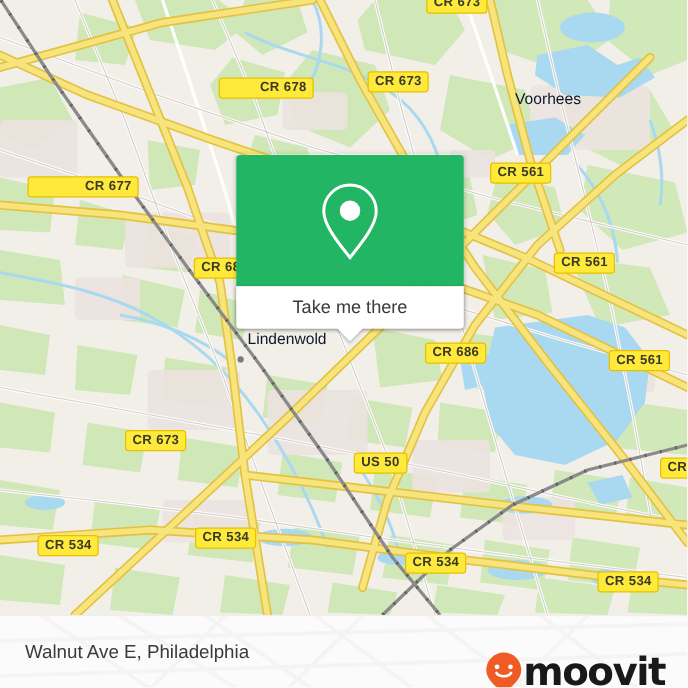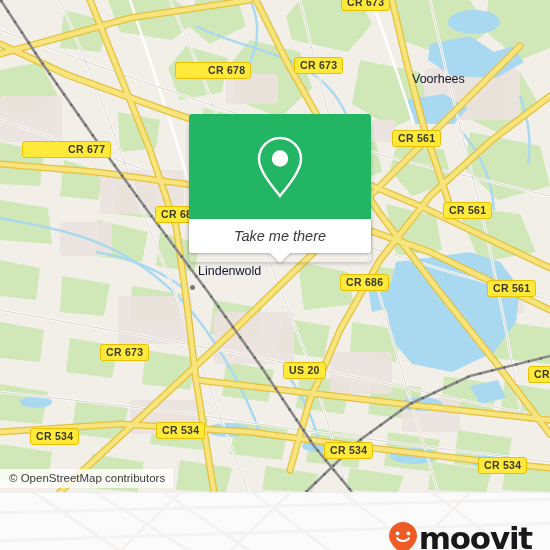--- a/index.html
+++ b/index.html
@@ -13,21 +13,21 @@
   
   .shield{position:absolute;background:#ffe93a;border:1.6px solid #e8c000;border-radius:3px;
           color:#3a3a28;font-size:10.5px;font-weight:bold;letter-spacing:.3px;
           padding:1.5px 5px 2px 5px;white-space:nowrap;line-height:11px;
           font-family:"Liberation Sans",sans-serif;box-sizing:border-box;}
   .place-label{position:absolute;color:#0f172a;font-size:12.5px;white-space:nowrap;
           font-family:"Liberation Sans",sans-serif;}
   .place-dot{position:absolute;width:5px;height:5px;border-radius:50%;background:#7a7a7a;}
 
   
-  #card{position:absolute;left:189px;top:114px;width:196px;height:139px;font-style:italic;}
+  #card{position:absolute;left:189px;top:124px;width:196px;height:139px;}
   #card-top{width:182px;height:105px;background:#22b563;border-radius:3px 3px 0 0;
             display:flex;align-items:center;justify-content:center;}
   #card-bottom{position:relative;width:182px;height:34px;background:#fff;border-radius:0 0 3px 3px;
             display:flex;align-items:center;justify-content:center;
             box-shadow:0 1px 3px rgba(0,0,0,.28);}
   #card-bottom::after{content:"";position:absolute;left:50%;bottom:-10px;margin-left:-11px;
             width:0;height:0;border-left:11px solid transparent;border-right:11px solid transparent;
             border-top:11px solid #fff;
             filter:drop-shadow(0 2px 1px rgba(0,0,0,.18));}
   #card-label{font-size:14.5px;color:#3a3a3a;font-family:"Liberation Sans",sans-serif;
@@ -228,21 +228,21 @@
         <div class="shield" style="left: 175px; top: 62px; padding-left: 32px;">CR 678</div>
         <div class="shield" style="left: 294px; top: 57px;">CR 673</div>
         <div class="shield" style="left: 22px; top: 141px; padding-left: 45px;">CR 677</div>
         <div class="shield" style="left: 392px; top: 130px;">CR 561</div>
         <div class="shield" style="left: 443px; top: 202px;">CR 561</div>
         <div class="shield" style="left: 155px; top: 206px;">CR 686</div>
         <div class="shield" style="left: 340px; top: 274px;">CR 686</div>
         <div class="shield" style="left: 487px; top: 280px;">CR 561</div>
         <div class="shield" style="left: 528px; top: 366px;">CR 5</div>
         <div class="shield" style="left: 100px; top: 344px;">CR 673</div>
-        <div class="shield" style="left: 283px; top: 362px;">US 20</div>
+        <div class="shield" style="left: 283px; top: 362px;">US 50</div>
         <div class="shield" style="left: 30px; top: 428px;">CR 534</div>
         <div class="shield" style="left: 156px; top: 422px;">CR 534</div>
         <div class="shield" style="left: 324px; top: 442px;">CR 534</div>
         <div class="shield" style="left: 478px; top: 457px;">CR 534</div>
       </div>
 
     <div id="places">
         <div class="place-label" style="left: 412px; top: 72px;">Voorhees</div>
         <div class="place-dot" style="left: 190px; top: 285px;"></div>
         <div class="place-label" style="left: 198px; top: 264px;">Lindenwold</div>
@@ -254,40 +254,40 @@
         <svg width="54" height="64" viewBox="0 0 54 64">
           <path d="M27 3 C15.4 3 6 12.4 6 24 C6 36 20 52 27 61 C34 52 48 36 48 24 C48 12.4 38.6 3 27 3 Z" fill="none" stroke="#ffffff" stroke-width="2.4"></path>
           <circle cx="27" cy="23.5" r="8.2" fill="#ffffff"></circle>
         </svg>
       </div>
       <div id="card-bottom">
         <span id="card-label">Take me there</span>
       </div>
     </div>
 
-    <div id="attrib">© OpenStreetMap contributors</div>
   </div>
 
   <div id="footer">
     <svg id="footer-watermark" viewBox="0 0 550 58">
       <rect x="0" y="0" width="550" height="58" fill="#fbfbfb"></rect>
       <g stroke="#f0eeec" fill="none" stroke-width="3">
         <path d="M20,-10 L120,58"></path>
           <path d="M80,-10 L190,58"></path>
           <path d="M150,-10 L250,58"></path>
         <path d="M240,-10 L330,58"></path>
           <path d="M330,-10 L420,58"></path>
           <path d="M420,-10 L510,58"></path>
         <path d="M-10,20 L560,6"></path>
           <path d="M-10,48 L560,30"></path>
         <path d="M190,-10 L120,58"></path>
           <path d="M300,-10 L230,58"></path>
           <path d="M480,-10 L410,58"></path>
       </g>
     </svg>
+    <div id="footer-title">Walnut Ave E, Philadelphia</div>
     <div id="brand">
       <svg width="30" height="34" viewBox="0 0 30 34">
         <path d="M15 1 C7.3 1 1 7.3 1 15 C1 23.4 11.2 30.6 15 33 C18.8 30.6 29 23.4 29 15 C29 7.3 22.7 1 15 1 Z" fill="#ef5b25"></path>
         <circle cx="9.6" cy="12.4" r="1.9" fill="#ffffff"></circle>
         <circle cx="20.4" cy="12.4" r="1.9" fill="#ffffff"></circle>
         <path d="M9.2 17.4 C11.4 20.8 18.6 20.8 20.8 17.4" fill="none" stroke="#ffffff" stroke-width="2.1" stroke-linecap="round"></path>
       </svg>
       <span id="brand-word">moovit</span>
     </div>
   </div>

